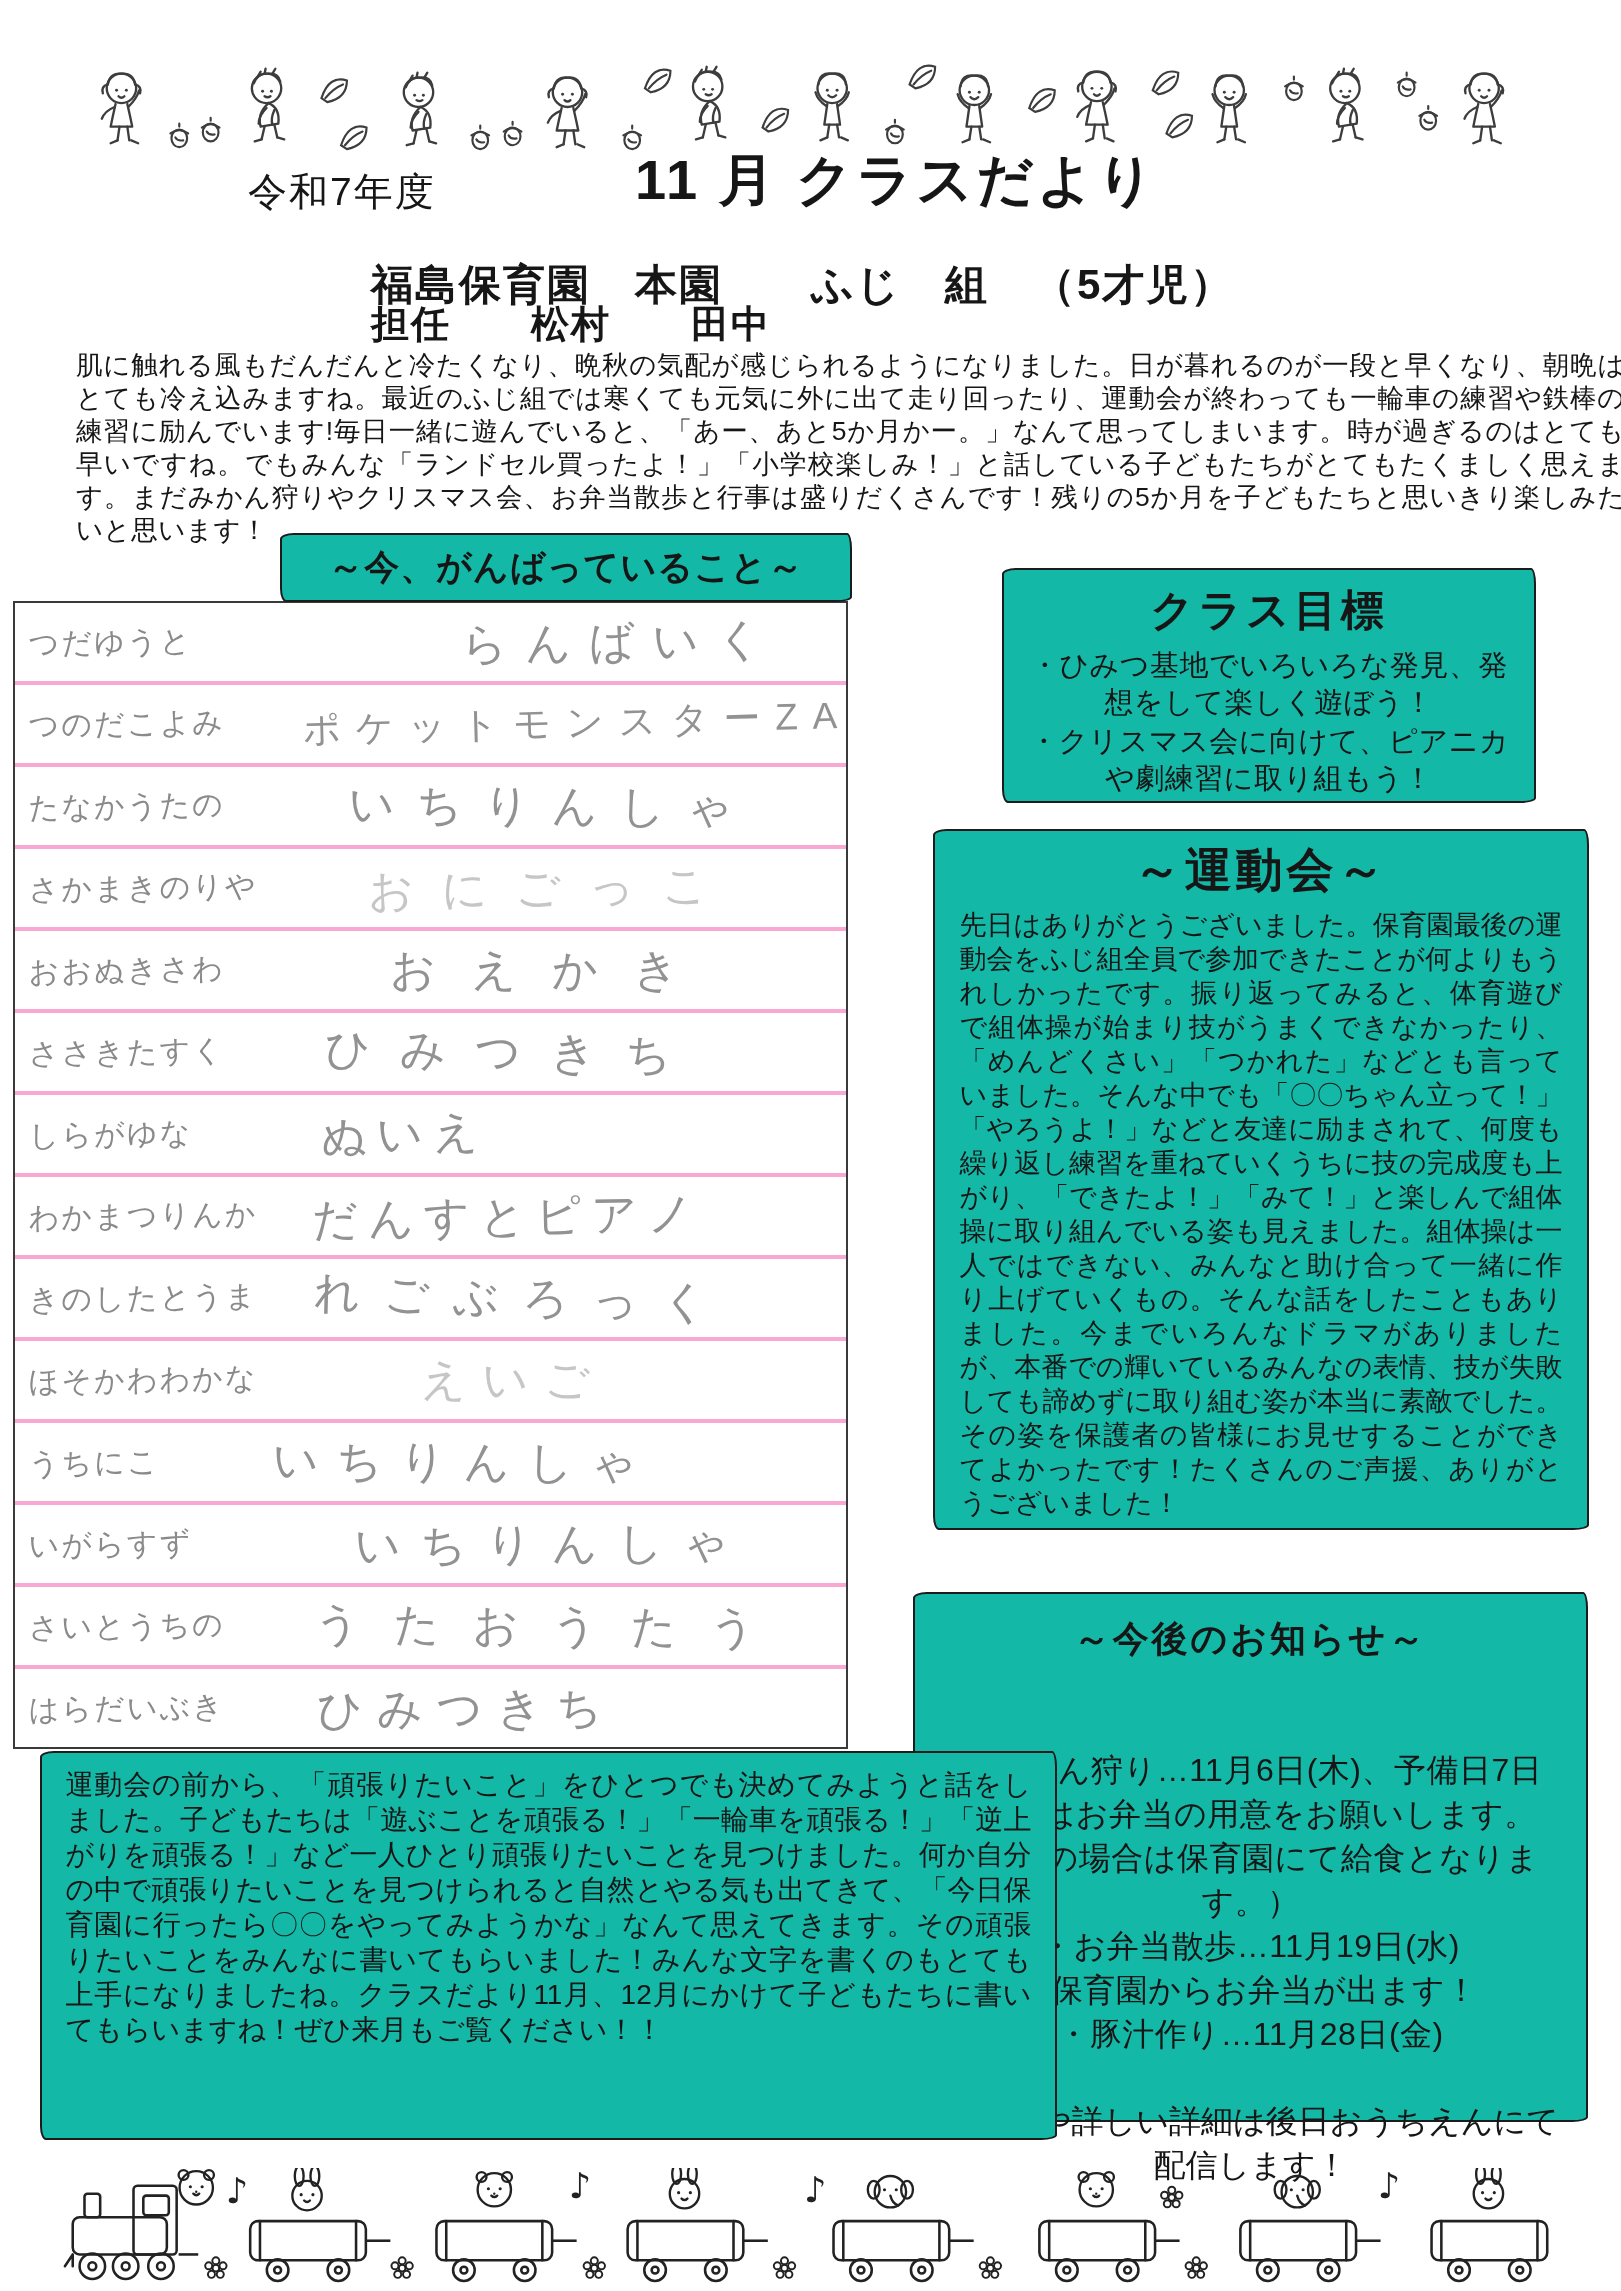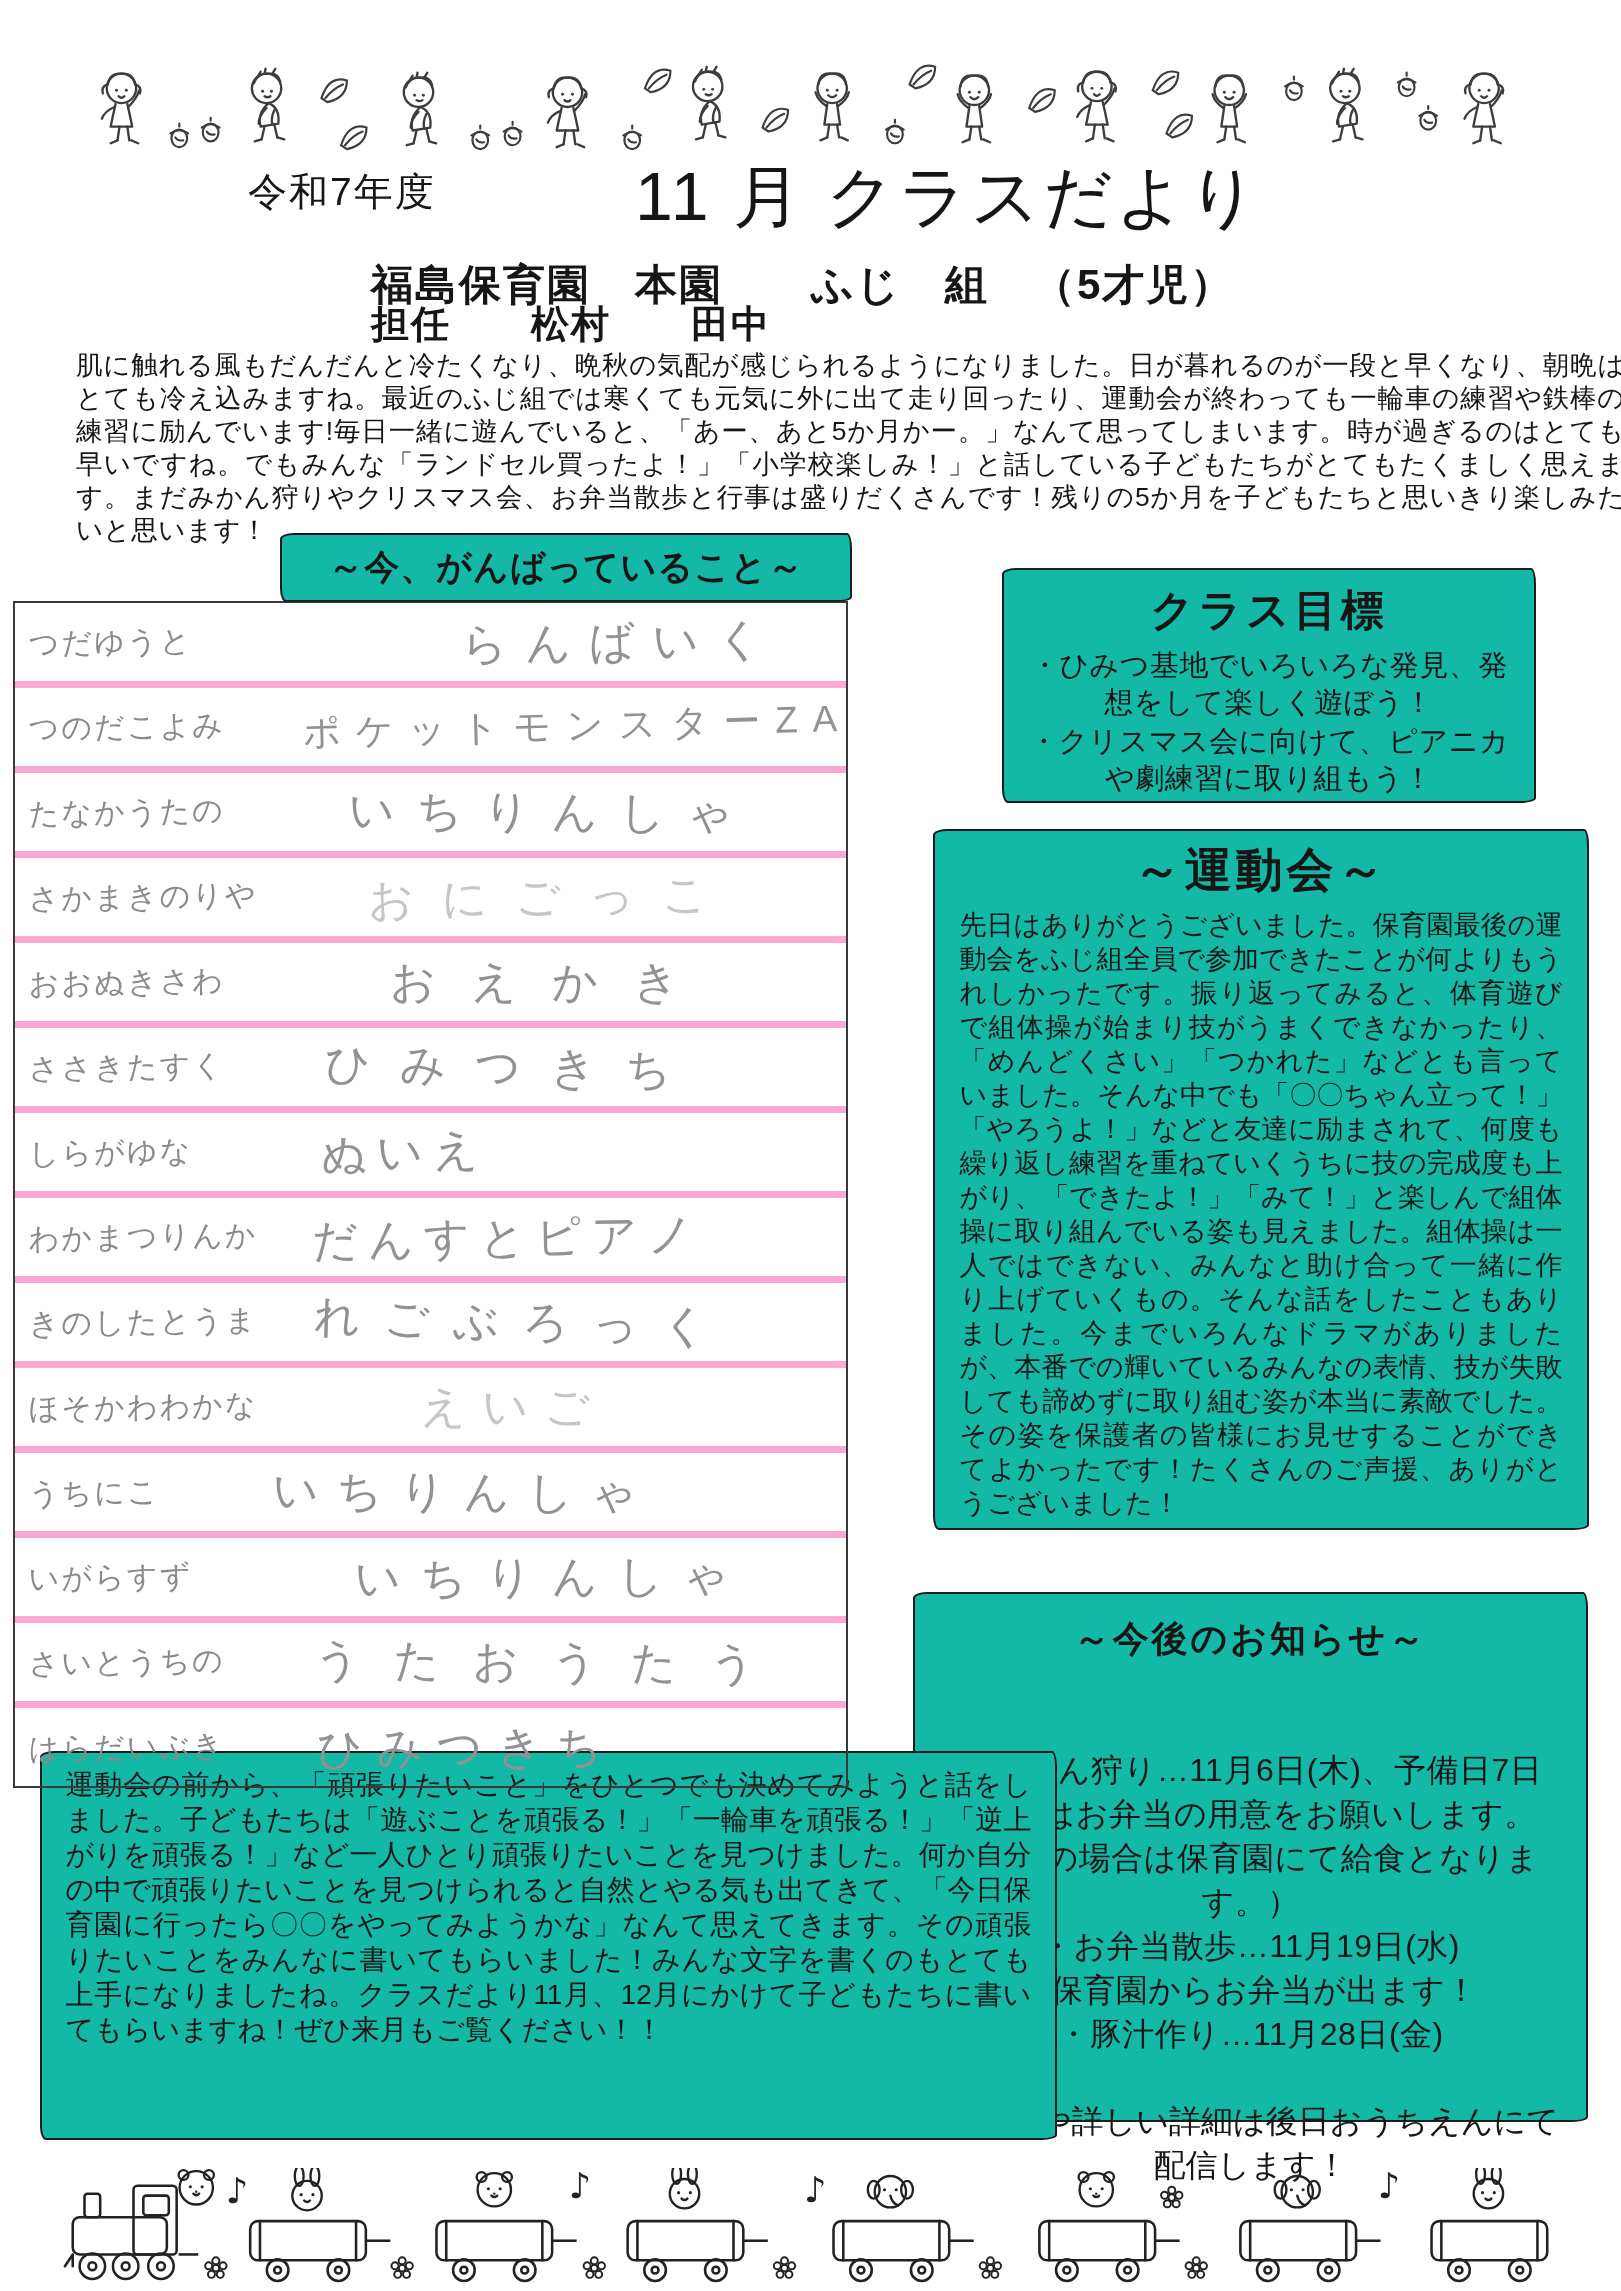--- a/index.html
+++ b/index.html
@@ -4,21 +4,21 @@
 <style>
   html,body{margin:0;padding:0;}
   body{
     width:1621px;height:2292px;position:relative;background:#ffffff;
     font-family:"Liberation Sans","DejaVu Sans",sans-serif;color:#161616;
     overflow:hidden;
   }
   .abs{position:absolute;}
   
   .reiwa{left:248px;top:165px;font-size:39px;letter-spacing:2px;}
-  .main-title{left:635px;top:152px;font-size:68px;font-weight:normal;letter-spacing:2.9px;}
+  .main-title{left:635px;top:143px;font-size:56px;font-weight:bold;letter-spacing:2.9px;}
   .school-line{left:371px;top:257px;font-size:42px;font-weight:bold;letter-spacing:2px;}
   .teacher-line{left:371px;top:299px;font-size:38px;font-weight:bold;letter-spacing:2px;}
   .intro{
     left:76px;top:349px;width:1549px;font-size:26.5px;line-height:33px;
     text-align:justify;word-break:break-all;letter-spacing:0.5px;
   }
   
   .sketchy{
     border:2.9px solid #1c1c1c;
     border-radius:13.7px 4.9px 15.7px 5.9px / 5.9px 15.7px 4.9px 13.7px;
@@ -42,21 +42,21 @@
   .notice-footer{margin-top:43px;font-size:32px;line-height:44px;}
   .note-box{
     left:40px;top:1751px;width:1017px;height:389px;padding:13.7px 23.5px;box-sizing:border-box;
     font-size:28px;line-height:35px;text-align:justify;word-break:break-all;
   }
   
   .etable{
     left:12.7px;top:601px;width:831px;border:2px solid #3a3a3a;z-index:2;background:transparent;
   }
   .erow{
-    height:78px;border-bottom:7px solid #f9a8d4;display:flex;align-items:center;
+    height:78px;border-bottom:4px solid #f9a8d4;display:flex;align-items:center;
   }
   .erow:last-child{border-bottom:none;}
   .ename{
     width:230px;padding-left:13.7px;font-size:30px;color:#8a8a8a;
     letter-spacing:2px;white-space:nowrap;transform:rotate(-1deg);
   }
   .eact{
     flex:1;text-align:center;font-size:45px;color:#929292;white-space:nowrap;display:block;
   }
   .erow:nth-child(1) .eact{letter-spacing:17.6px;transform:translateX(69px) rotate(-1deg);}

